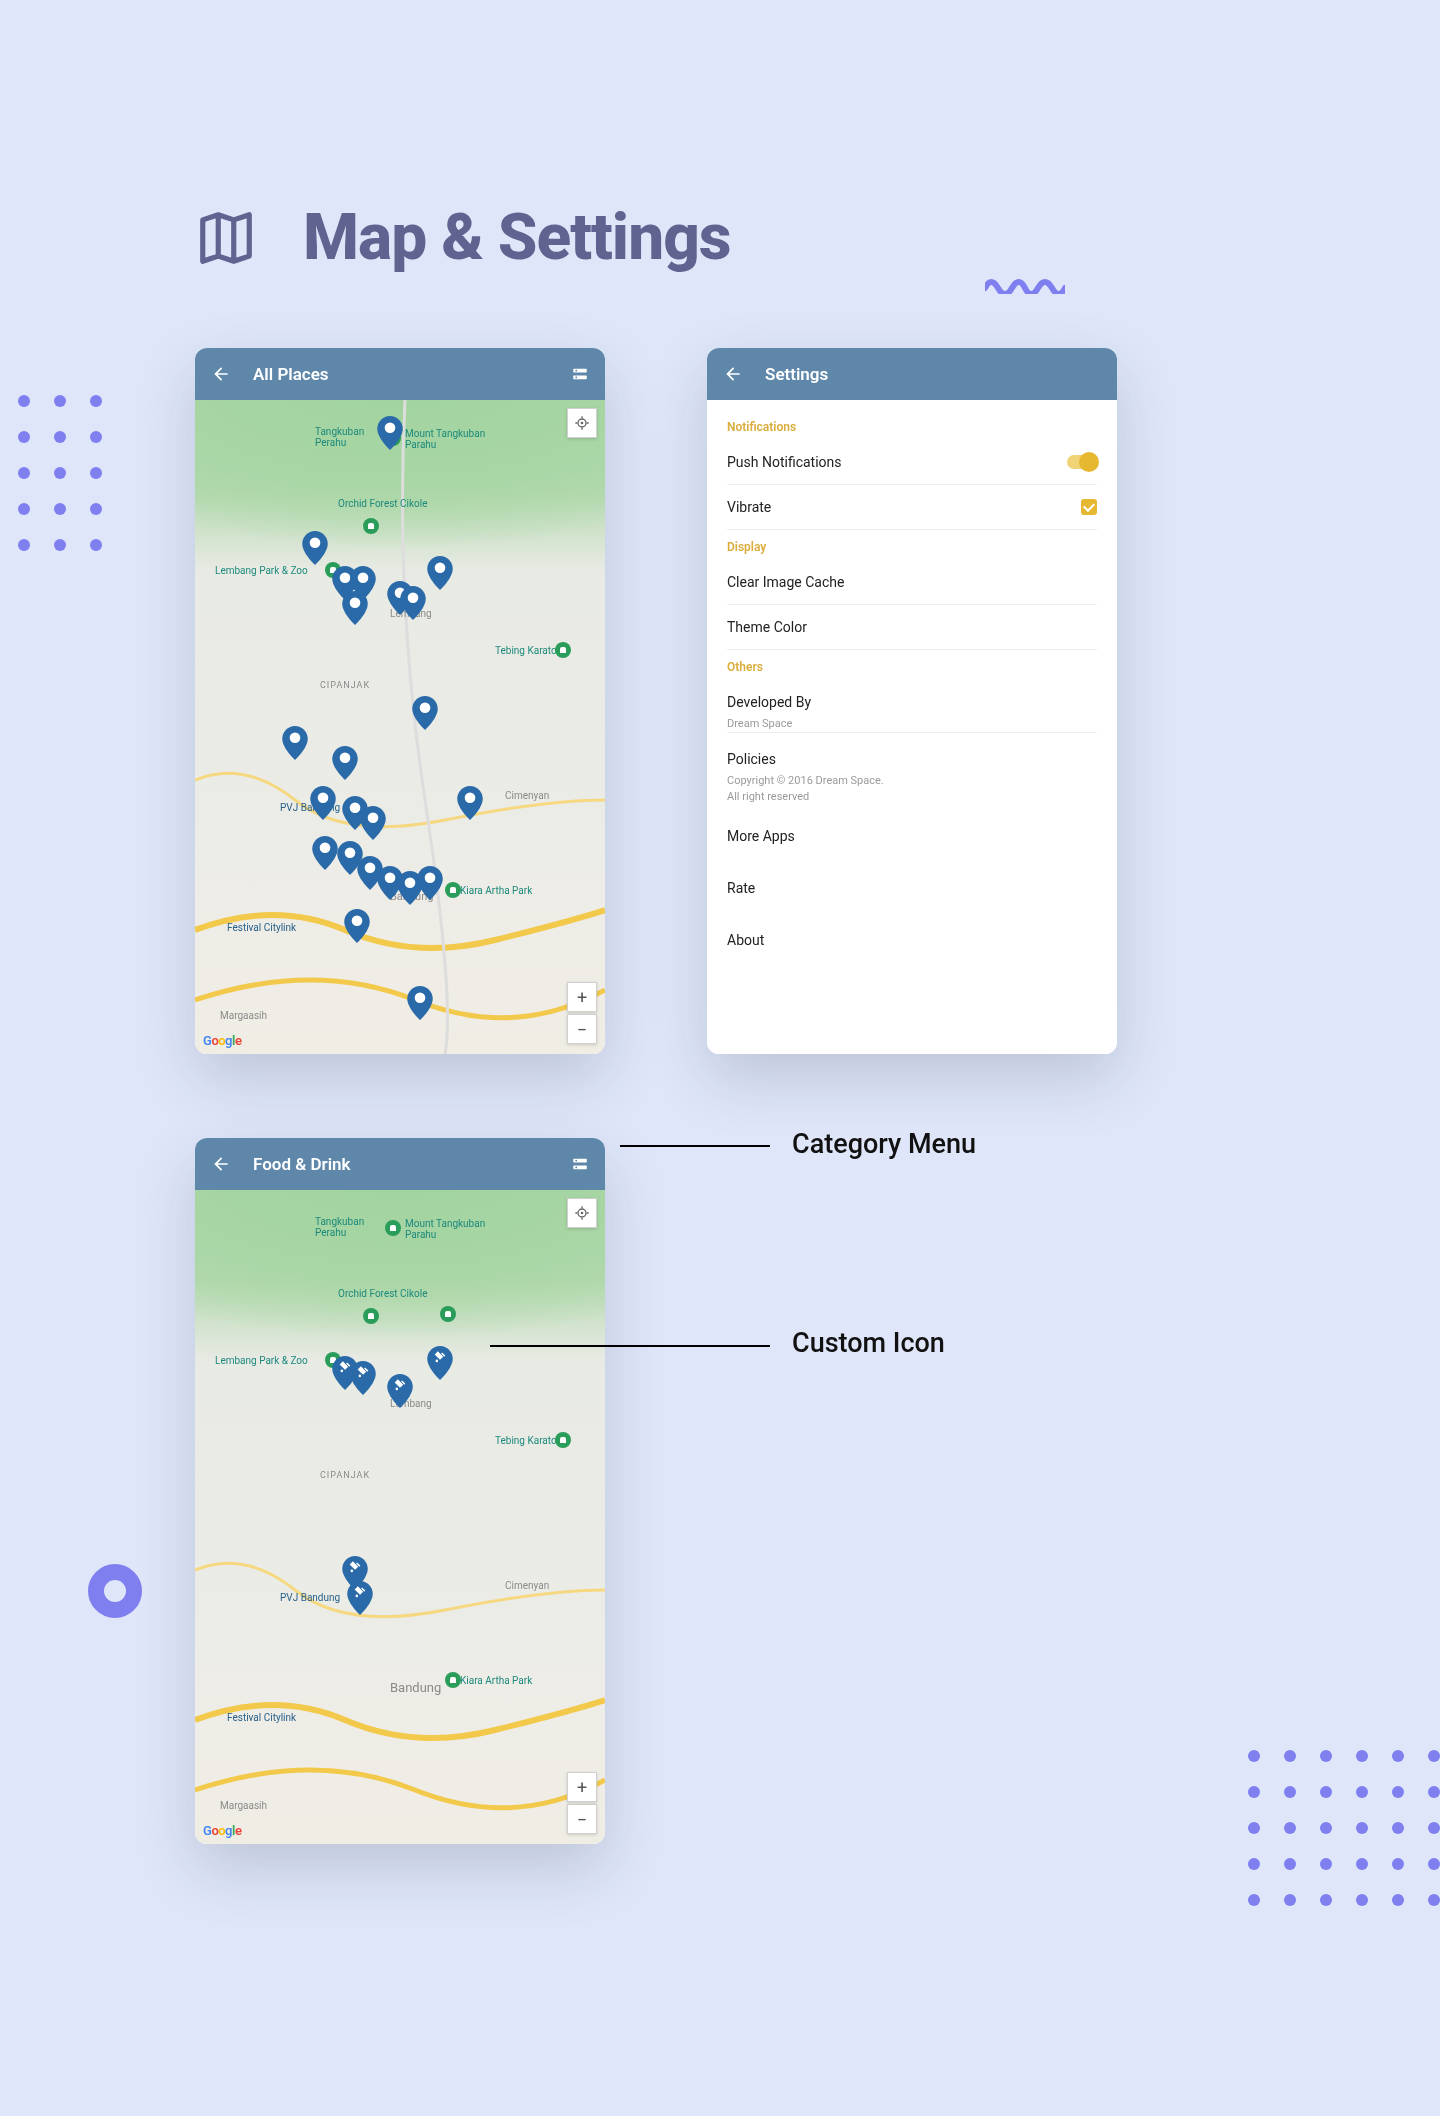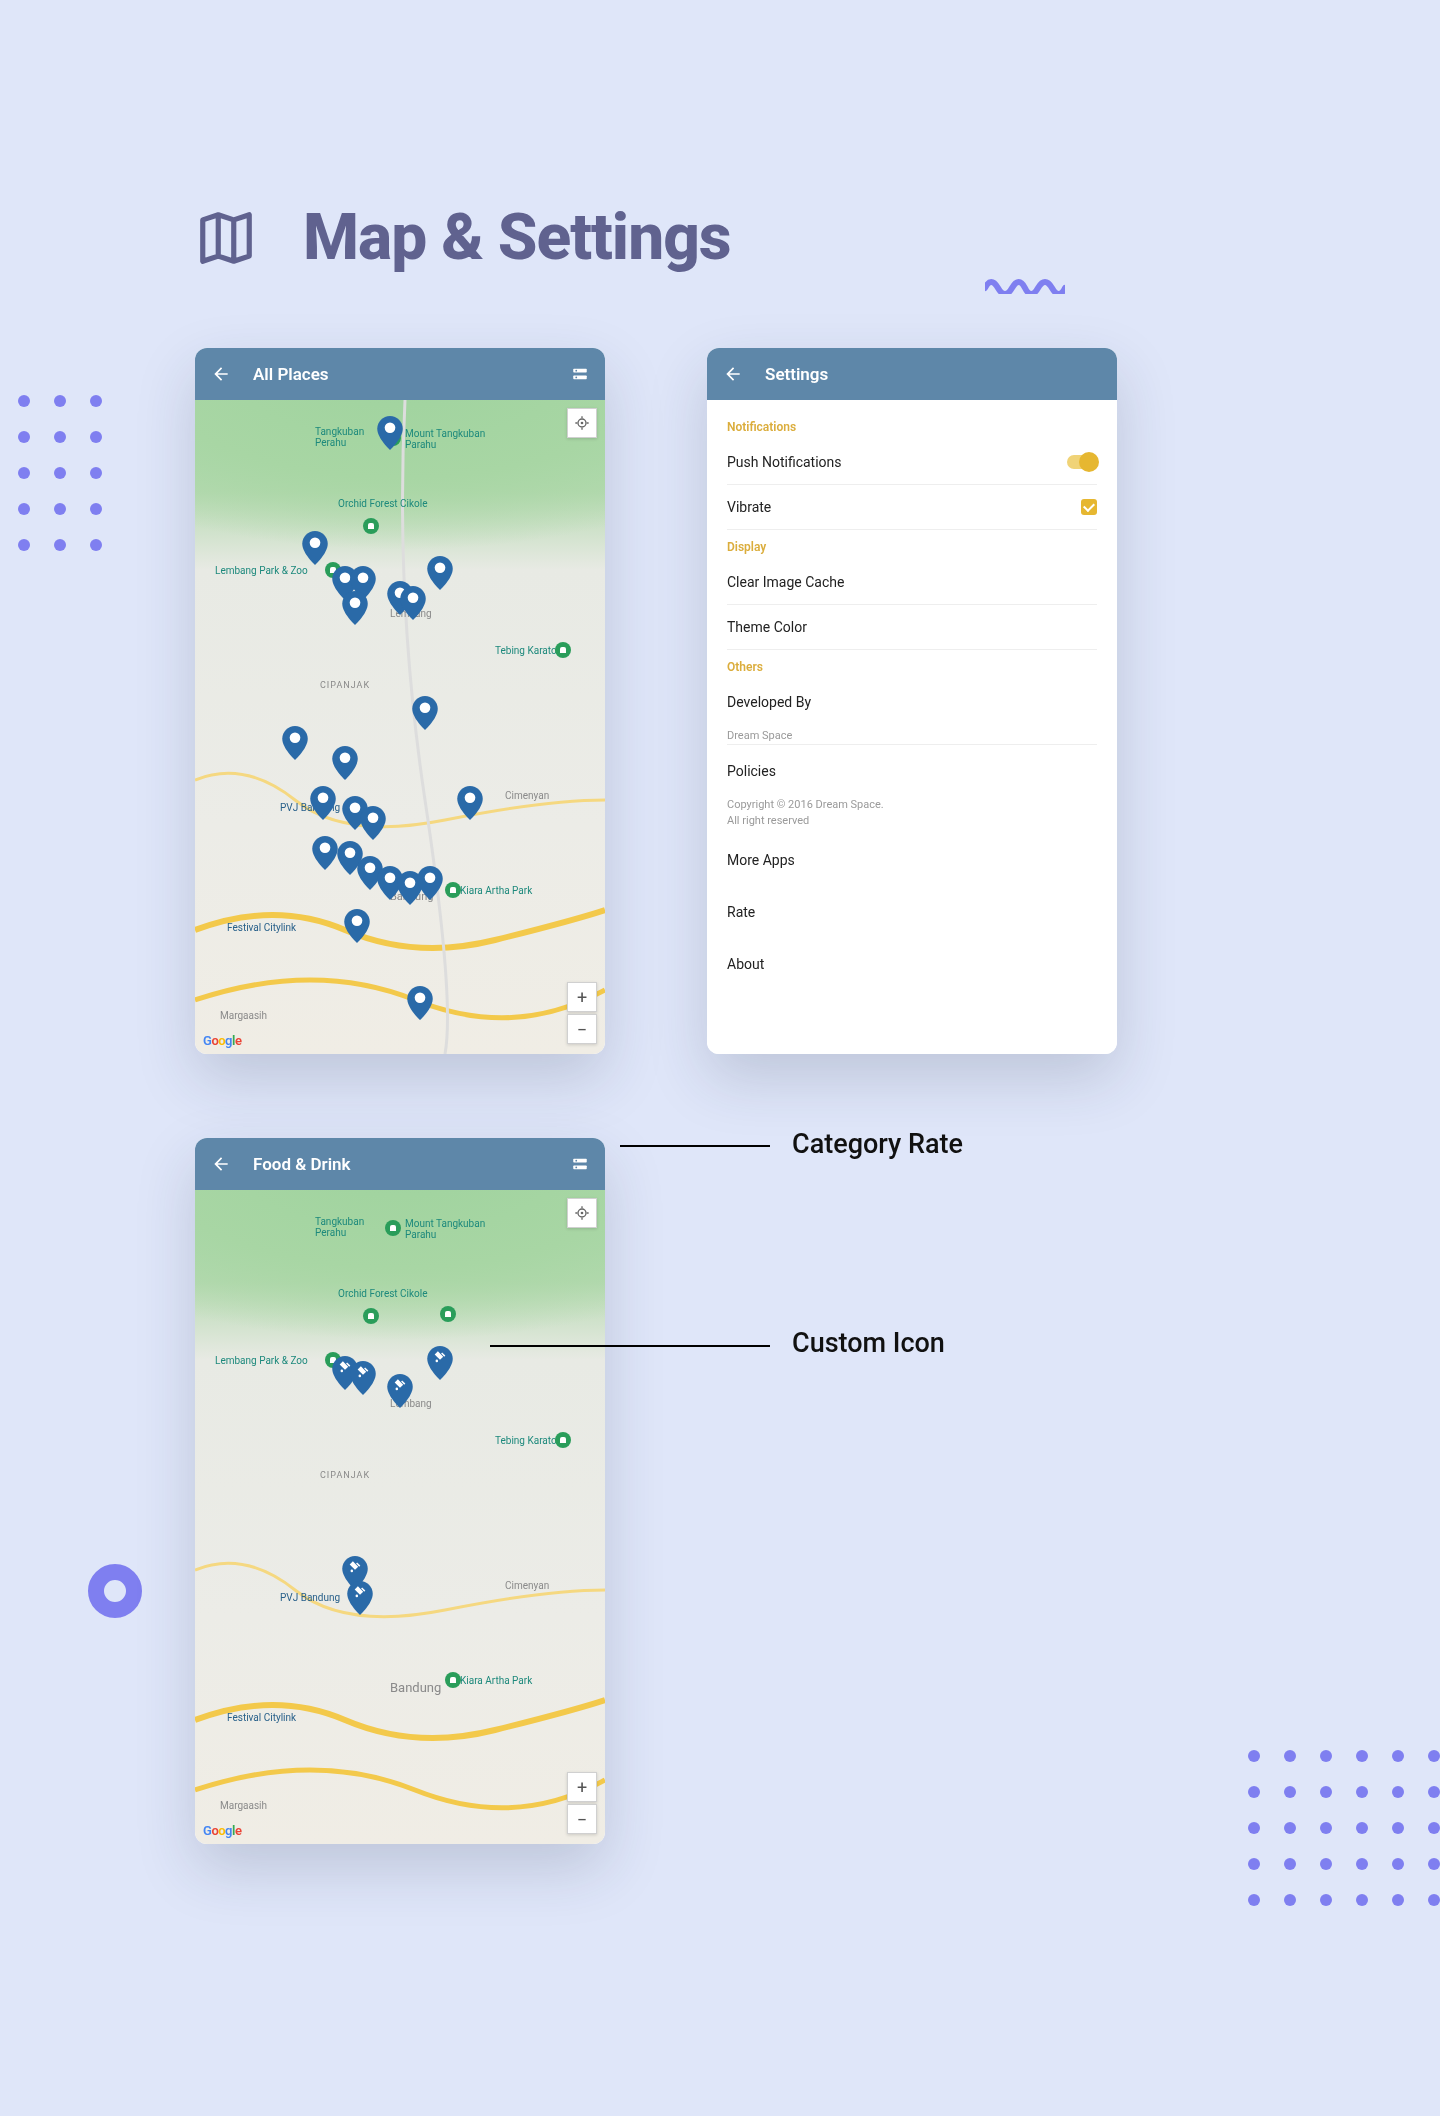--- a/index.html
+++ b/index.html
@@ -153,21 +153,21 @@
   
   .settings-body { padding: 10px 20px 0; height: calc(100% - 52px); overflow:hidden; background:#fff; }
   .section-header {
     font-size: 12px; color: #dbad3c; font-weight:600; padding: 10px 0 6px; border-bottom:none;
   }
   .setting-row {
     display:flex; align-items:center; justify-content:space-between;
     padding: 14px 0; border-bottom:1px solid #eee; font-size:14px; color:#222;
   }
   .setting-row.noborder { border-bottom:none; }
-  .setting-sub { font-size:11px; color:#9a9a9a; line-height:1.4; margin-top:18px; }
+  .setting-sub { font-size:11px; color:#9a9a9a; line-height:1.4; margin-top:6px; }
   .toggle {
     width:30px; height:14px; background:#f0d377; border-radius:10px; position:relative;
   }
   .toggle::after {
     content:""; position:absolute; right:-2px; top:-3px; width:20px; height:20px;
     background:#e6b731; border-radius:50%;
   }
   .checkbox {
     width:16px; height:16px; background:#e6b731; border-radius:3px;
     display:flex; align-items:center; justify-content:center;
@@ -632,16 +632,16 @@
     </div>
     <div class="map-controls zoom-wrap">
       <div class="map-btn">+</div>
       <div class="map-btn">−</div>
     </div>
     <div class="google-logo"><span>G</span><span>o</span><span>o</span><span>g</span><span>l</span><span>e</span></div>
   </div>
 </div>
 
 <div class="callout-line" style="left:620px; top:1145px; width:150px;"></div>
-<div class="callout" style="left:792px; top:1128px;">Category Rate</div>
+<div class="callout" style="left:792px; top:1128px;">Category Menu</div>
 
 <div class="callout-line" style="left:490px; top:1345px; width:280px;"></div>
 <div class="callout" style="left:792px; top:1327px;">Custom Icon</div>
 
 </body></html>

